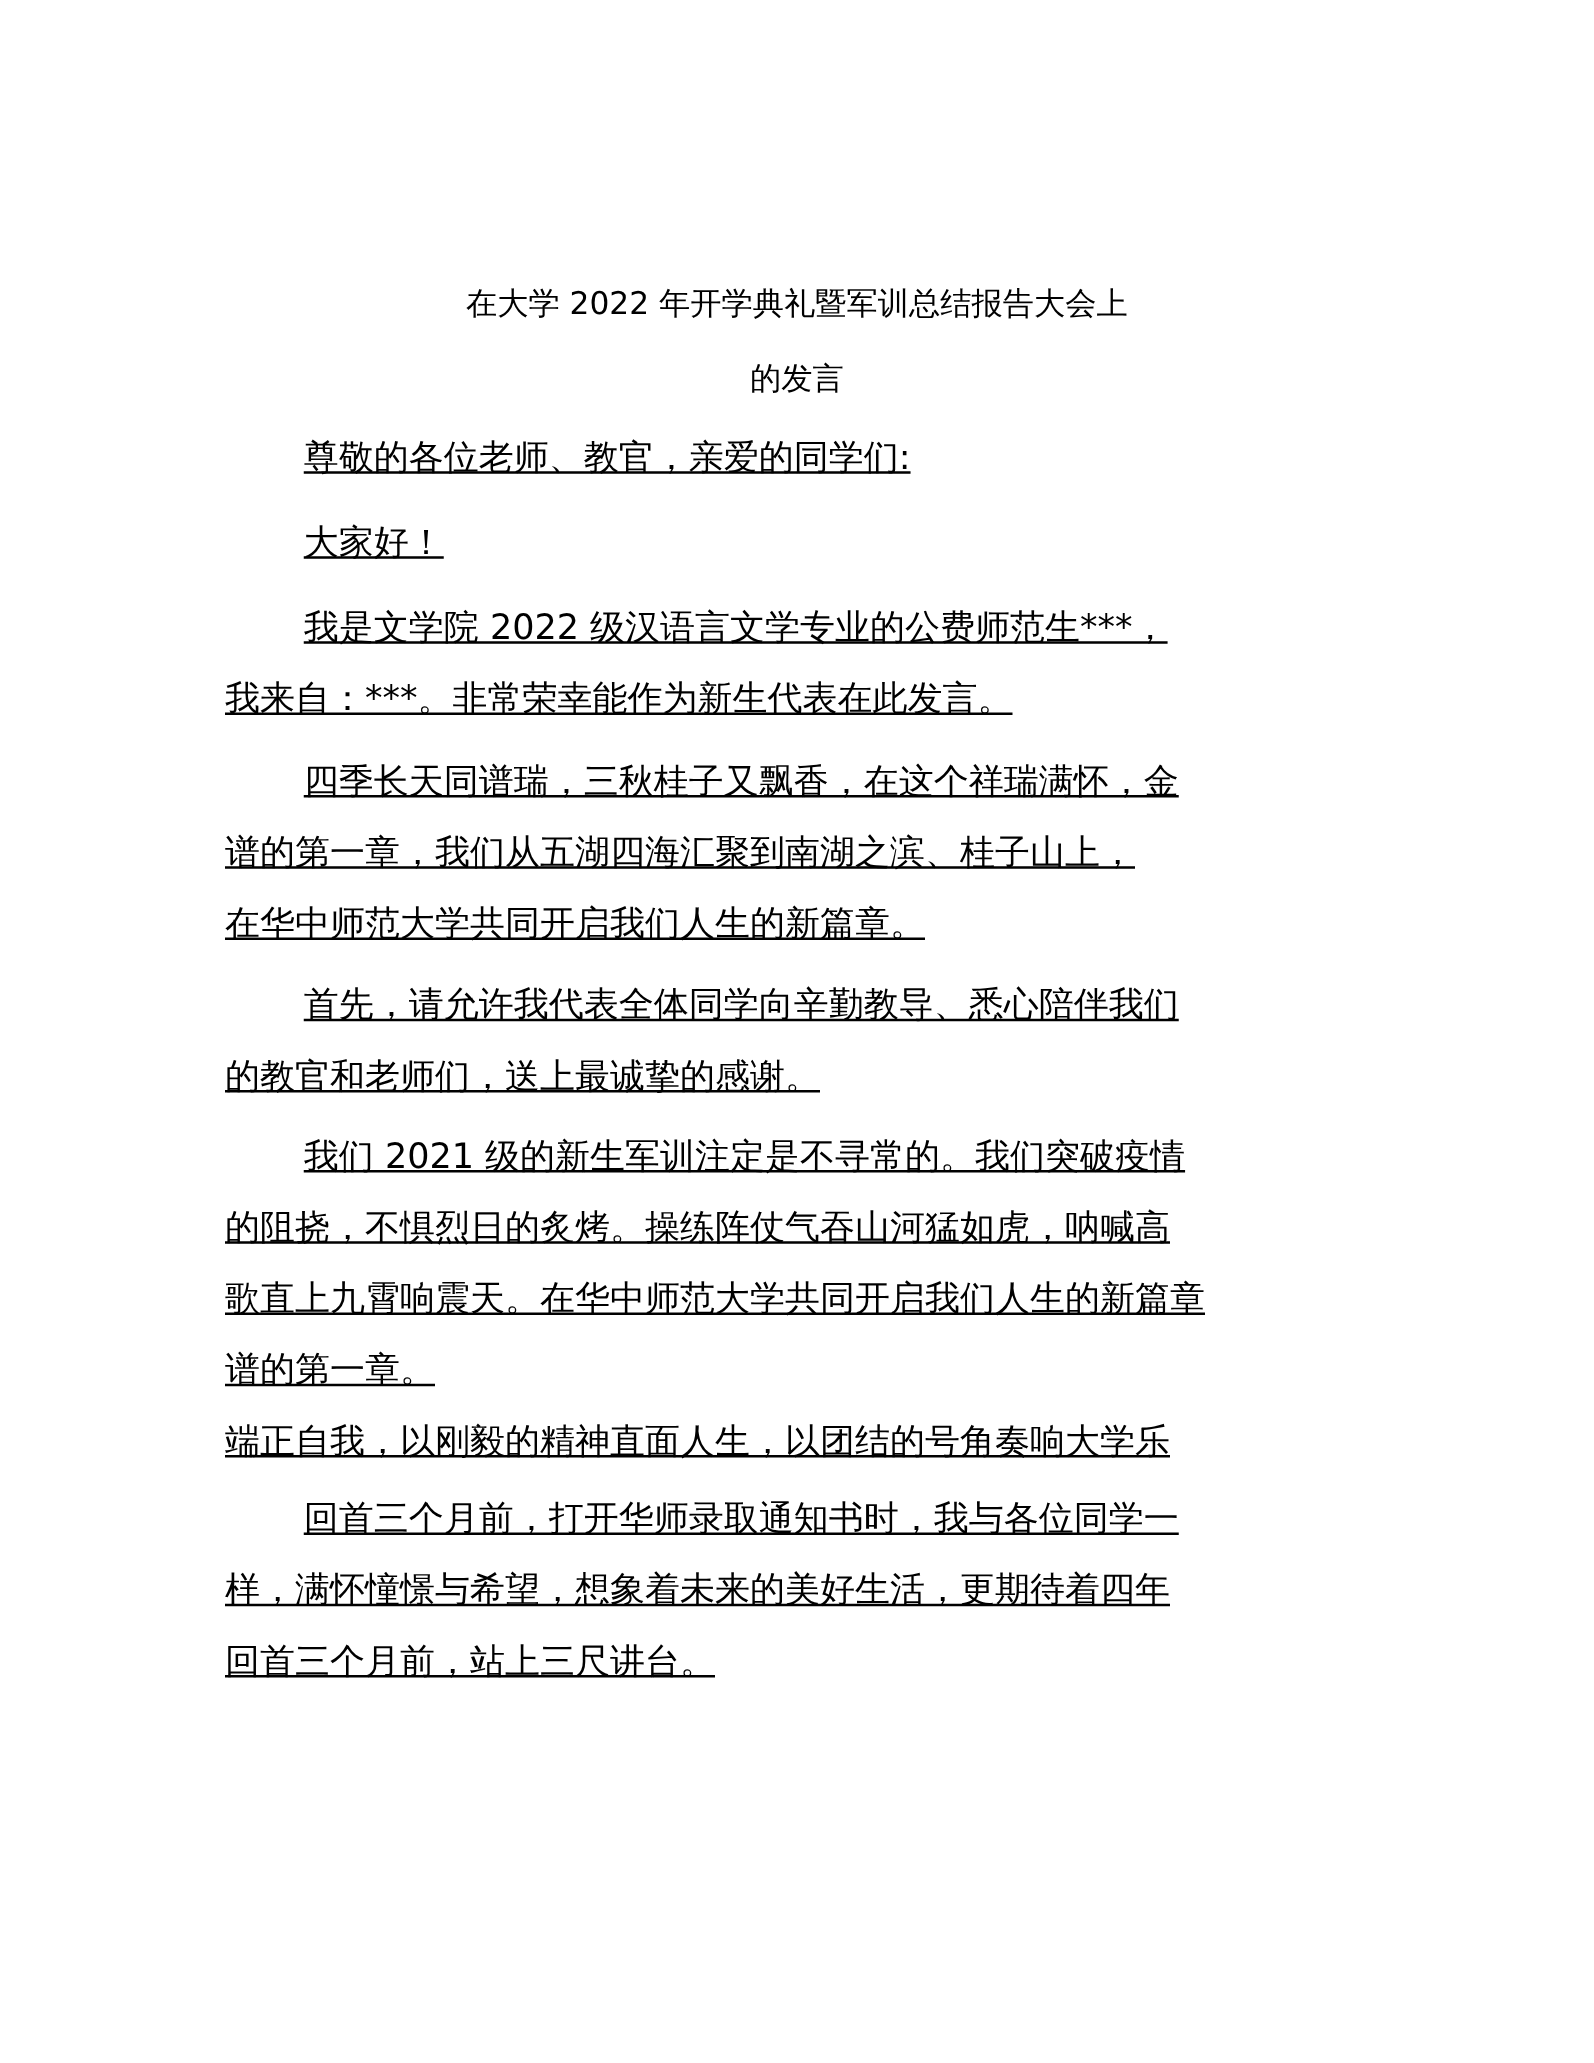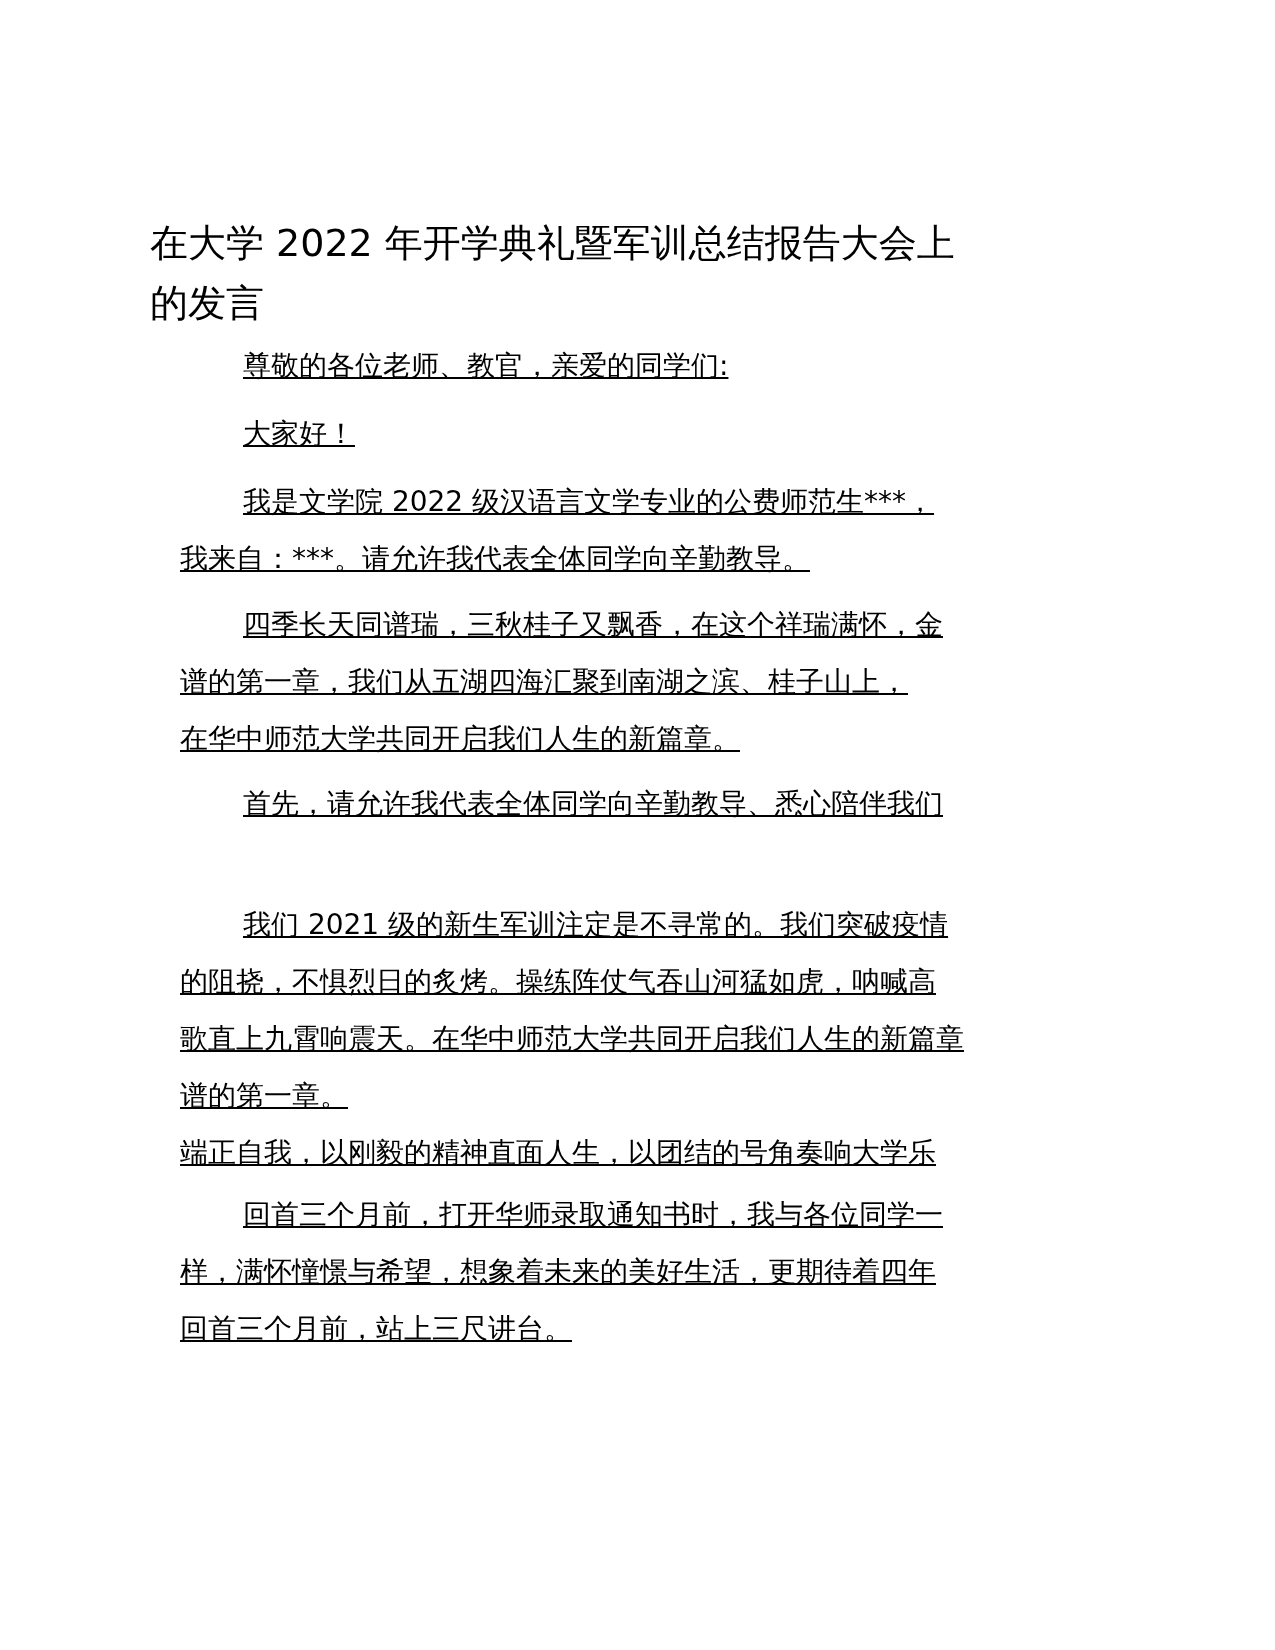--- a/index.html
+++ b/index.html
@@ -1,20 +1,20 @@
 <!DOCTYPE html>
 <html><head>
   <meta charset="utf-8">
   <style>
     html, body { margin: 0; padding: 0; background: #ffffff; }
     body { width: 1275px; height: 1650px; position: relative; overflow: hidden;
            font-family: "DejaVu Sans", "Liberation Sans", sans-serif; color: #000; }
     .page { position: absolute; left: 0; top: 0; width: 1275px; height: 1650px; background: #fff; }
-    .title { position: absolute; left: 150px; width: 975px; 
-             font-size: 38px; line-height: 60px; top: 213px; letter-spacing: 0px; }
+    .title { position: absolute; left: 150px; width: 975px; text-align: center;
+             font-size: 25px; line-height: 60px; top: 213px; letter-spacing: 0px; }
     .title .line { display: block; white-space: nowrap; }
     .para { position: absolute; left: 180px; width: 880px; font-size: 28px; text-decoration: underline; }
     .para .line { display: block; height: 57px; line-height: 57px; white-space: nowrap; }
     .para .line.indent { padding-left: 63px; }
   </style>
 </head>
 <body>
 
 <div class="page">
   <div class="title">
@@ -25,31 +25,32 @@
   <div class="para" style="top:337px">
     <span class="line indent">尊敬的各位老师、教官，亲爱的同学们:</span>
   </div>
 
   <div class="para" style="top:405px">
     <span class="line indent">大家好！</span>
   </div>
 
   <div class="para" style="top:473px">
     <span class="line indent">我是文学院 2022 级汉语言文学专业的公费师范生***，</span>
-    <span class="line">我来自：***。请允许我代表全体同学向辛勤教导。</span>
+    <span class="line">我来自：***。非常荣幸能作为新生代表在此发言。</span>
   </div>
 
   <div class="para" style="top:596px">
     <span class="line indent">四季长天同谱瑞，三秋桂子又飘香，在这个祥瑞满怀，金</span>
     <span class="line">谱的第一章，我们从五湖四海汇聚到南湖之滨、桂子山上，</span>
     <span class="line">在华中师范大学共同开启我们人生的新篇章。</span>
   </div>
 
   <div class="para" style="top:775px">
     <span class="line indent">首先，请允许我代表全体同学向辛勤教导、悉心陪伴我们</span>
+    <span class="line">的教官和老师们，送上最诚挚的感谢。</span>
   </div>
 
   <div class="para" style="top:896px">
     <span class="line indent">我们 2021 级的新生军训注定是不寻常的。我们突破疫情</span>
     <span class="line">的阻挠，不惧烈日的炙烤。操练阵仗气吞山河猛如虎，呐喊高</span>
     <span class="line">歌直上九霄响震天。在华中师范大学共同开启我们人生的新篇章</span>
     <span class="line">谱的第一章。</span>
     <span class="line">端正自我，以刚毅的精神直面人生，以团结的号角奏响大学乐</span>
   </div>
 

